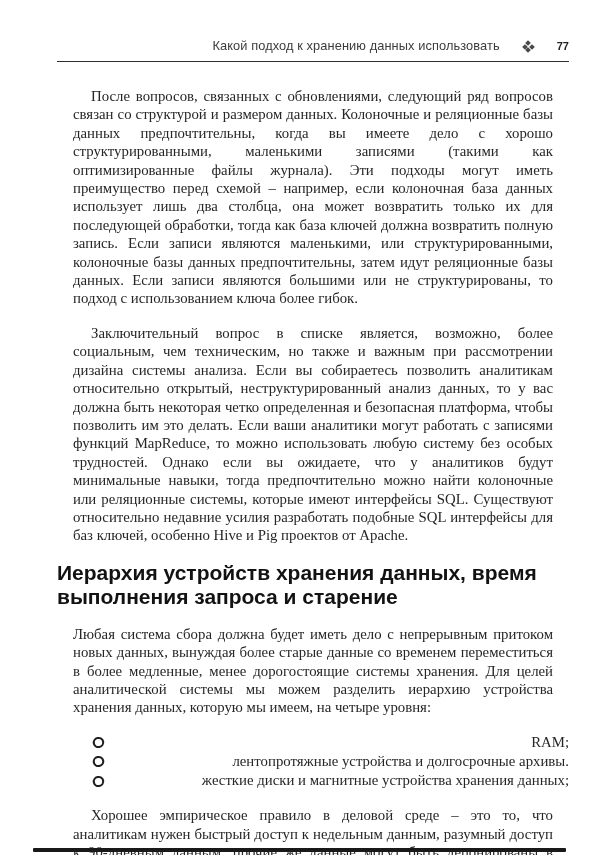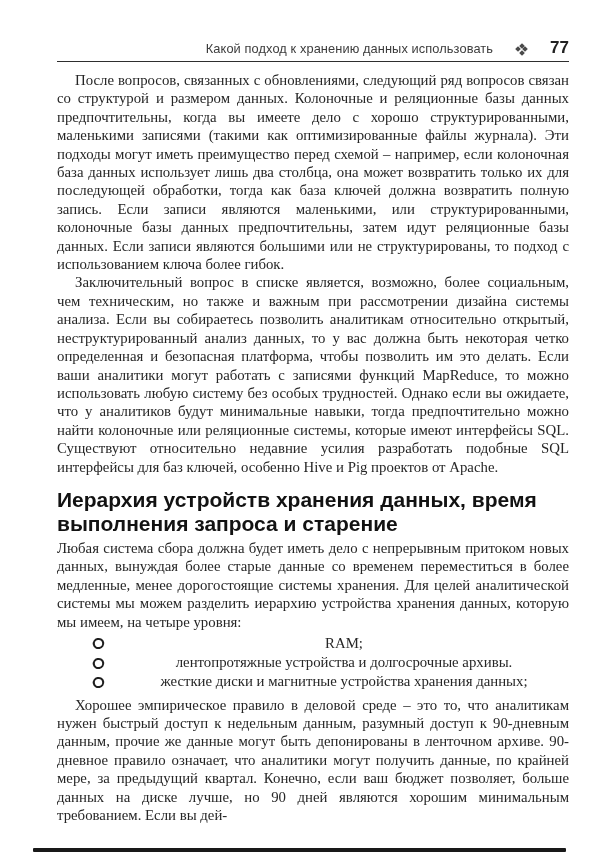--- a/index.html
+++ b/index.html
@@ -37,42 +37,42 @@
     position: absolute;
     width: 4px; height: 4px;
     background: #4a4a4a;
     transform: rotate(45deg);
   }
   .ornament i.n { top: 0;  left: 3.5px; }
   .ornament i.s { top: 7px; left: 3.5px; }
   .ornament i.w { top: 3.5px; left: 0; }
   .ornament i.e { top: 3.5px; left: 7px; }
   .page-number {
-    font-size: 17px;
+    font-size: 11px;
     font-weight: bold;
     color: #222222;
   }
   .header-rule {
     position: absolute;
     top: 61px; left: 57px; right: 31px;
     height: 0;
     border-bottom: 1.6px solid #2e2e2e;
   }
 
   
   .content {
     position: absolute;
     top: 71px; left: 57px;
     width: 512px;
     color: #262626;
     font-size: 14.8px;
     line-height: 18.4px;
     text-align: justify;
   }
-  .para { margin: 0; text-indent: 18px; }
+  .para { margin: 16px; text-indent: 18px; }
   .para.no-indent { text-indent: 0; }
 
   .section-heading {
     margin: 12px 0 3px 0;
     font-family: "Liberation Sans", sans-serif;
     font-weight: bold;
     font-size: 21px;
     line-height: 24px;
     color: #121212;
     text-align: left;
@@ -81,21 +81,21 @@
 
   .bullet-list {
     list-style: none;
     margin: 3px 0 4px 0;
     padding: 0 0 0 36px;
   }
   .bullet-list li {
     position: relative;
     padding-left: 26px;
     line-height: 19.2px;
-    text-align: center;
+    text-align: right;
   }
   .ring {
     position: absolute;
     left: 0; top: 4.5px;
     width: 7px; height: 7px;
     border: 2.2px solid #1e1e1e;
     border-radius: 50%;
     transform: rotate(-12deg) scaleX(1.05);
   }
 

